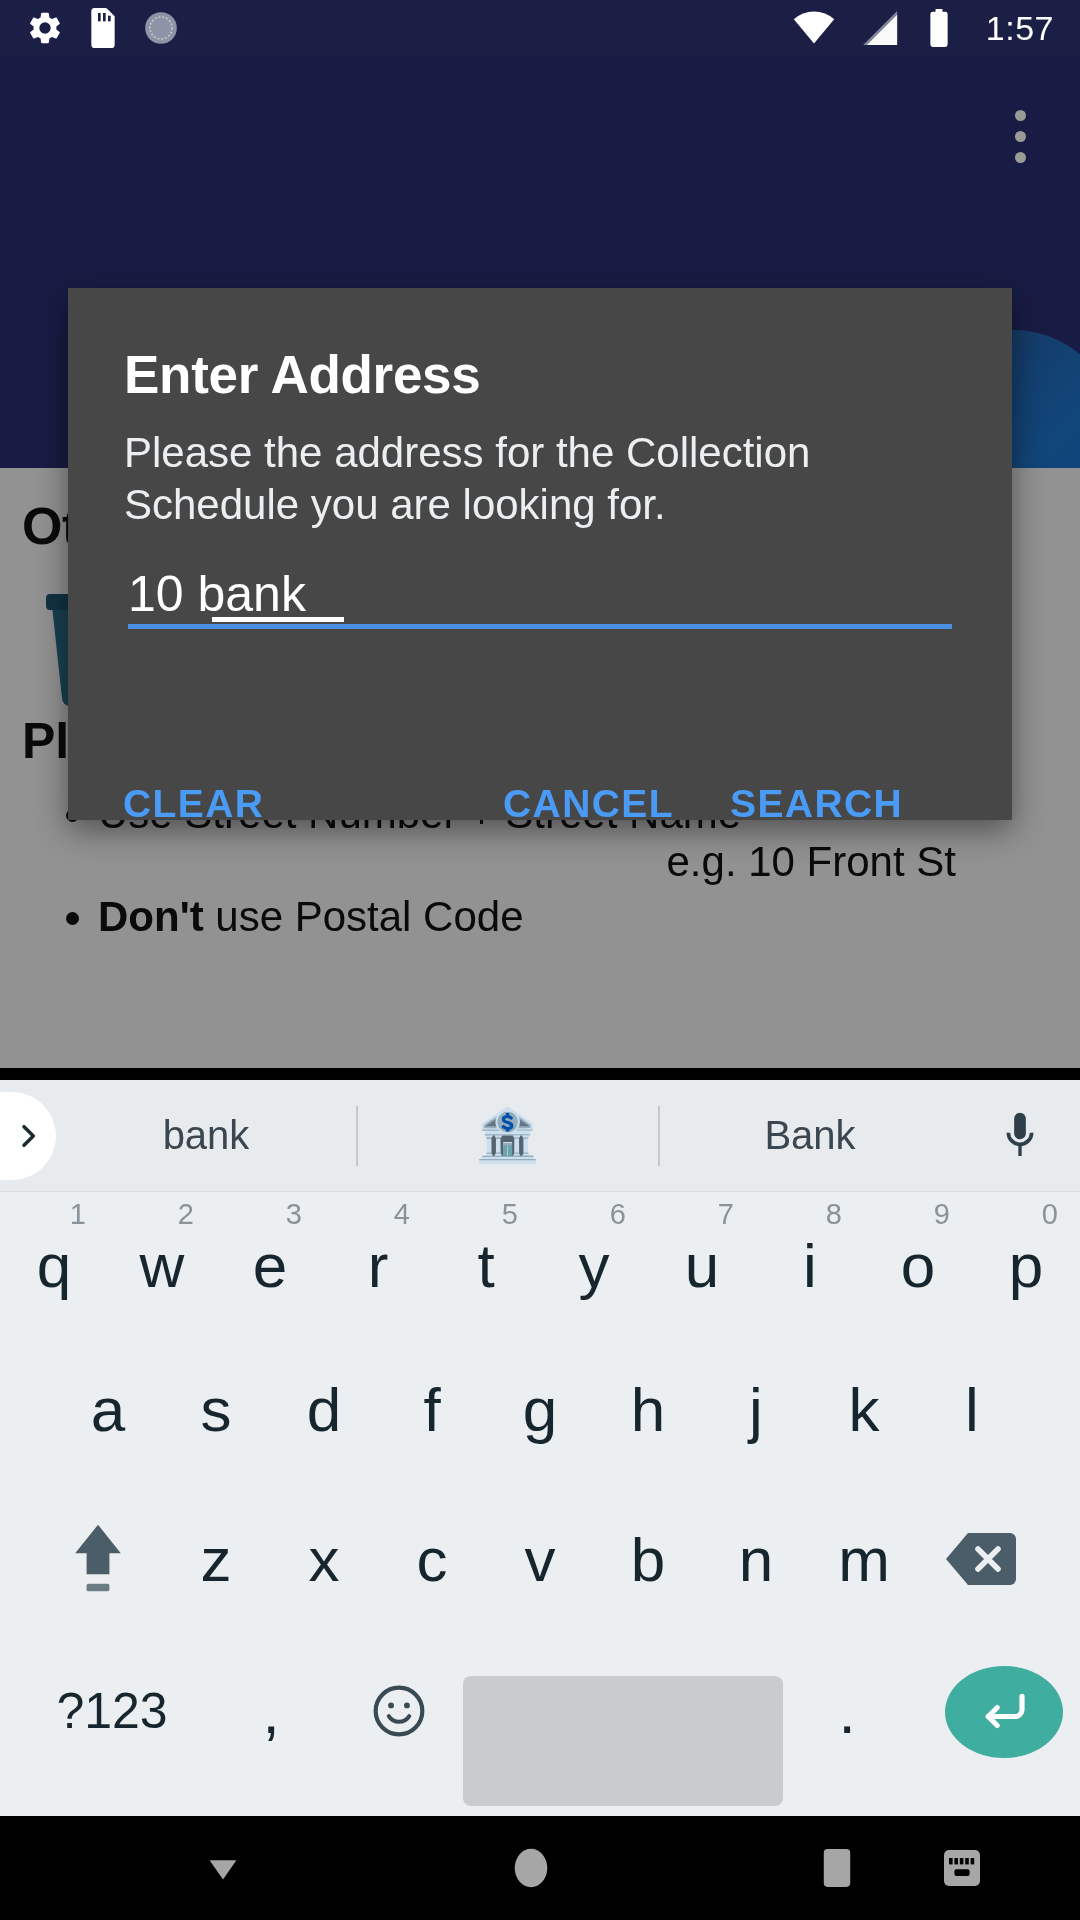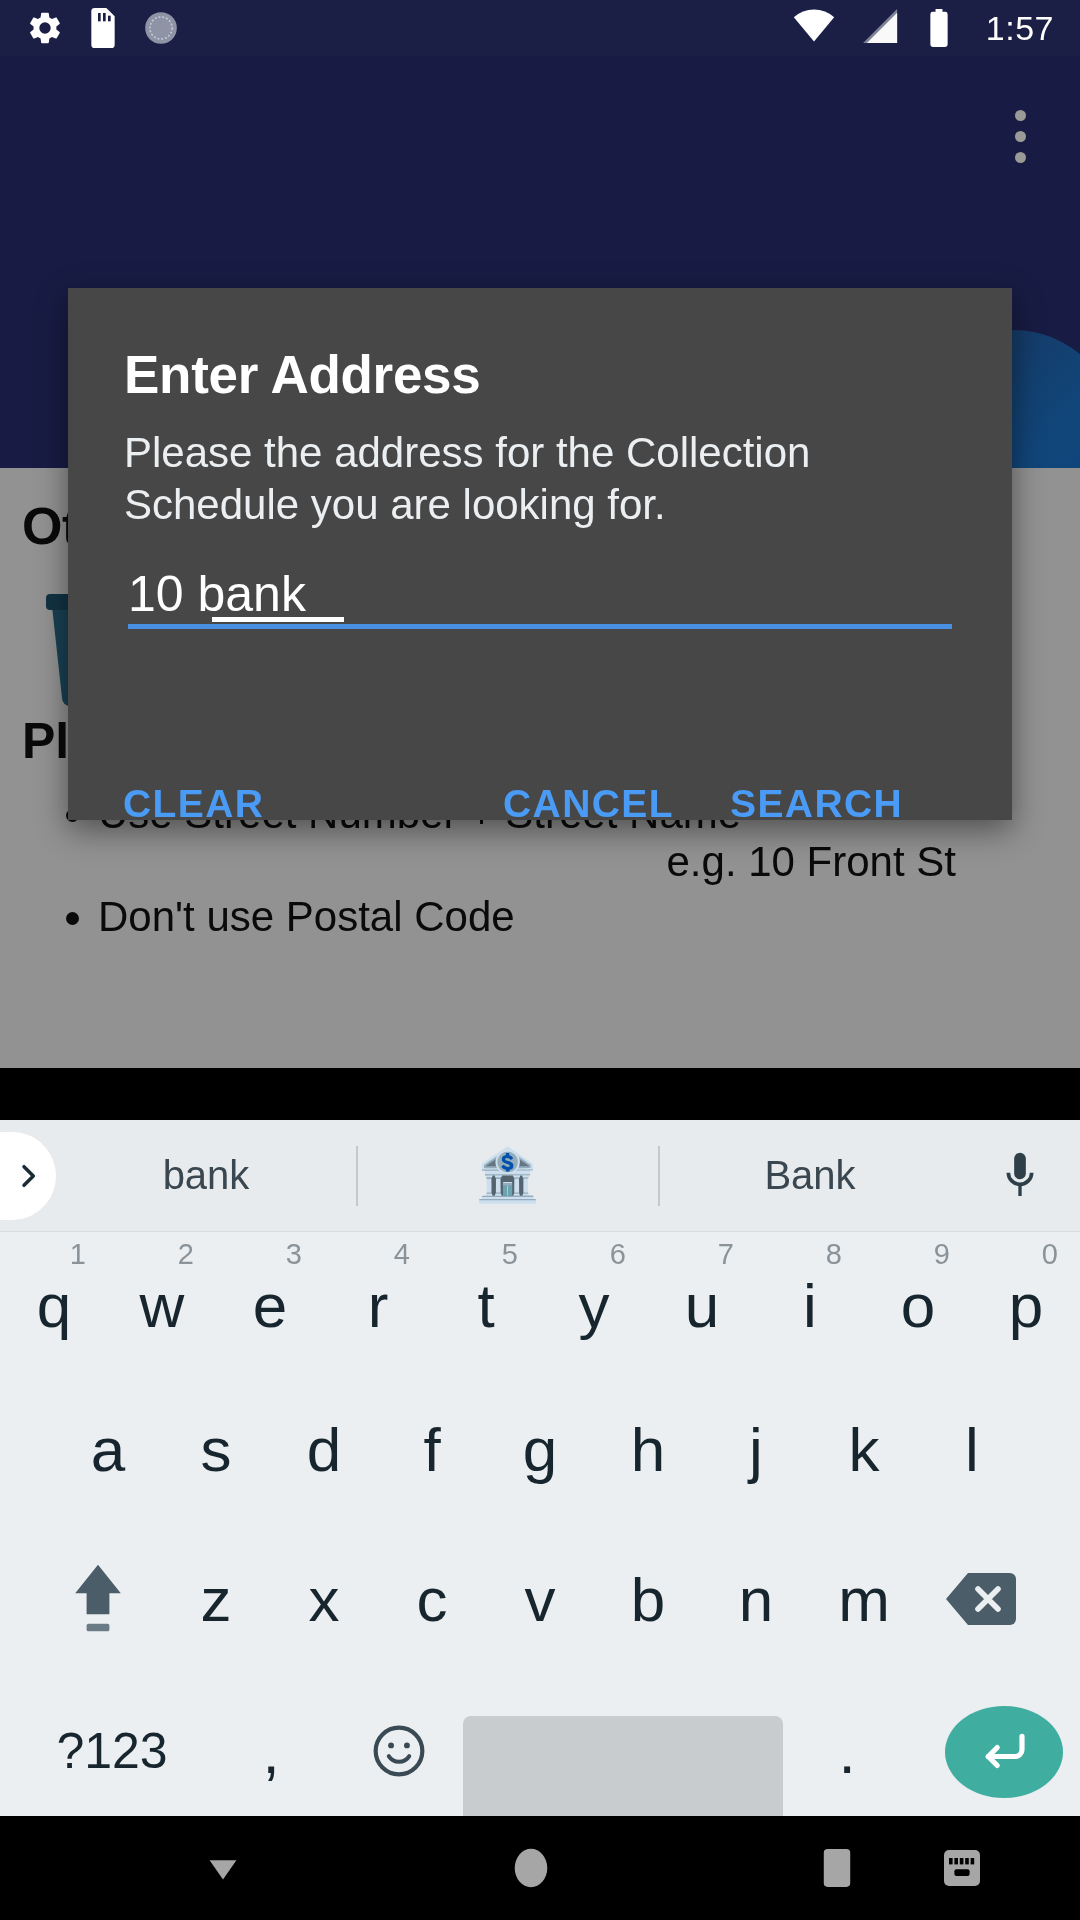--- a/index.html
+++ b/index.html
@@ -12,21 +12,21 @@
   }
   #screen { position:absolute; inset:0; width:1080px; height:1920px; overflow:hidden; }
 
   
   .statusbar{
     position:absolute; top:0; left:0; width:1080px; height:56px;
     background:#1b1f45; display:flex; align-items:center;
     padding:0 26px; z-index:40;
   }
   .sb-left{ display:flex; align-items:center; gap:24px; }
-  .sb-right{ margin-left:auto; display:flex; align-items:flex-start; gap:26px; }
+  .sb-right{ margin-left:auto; display:flex; align-items:center; gap:26px; }
   .sb-clock{ color:#fff; font-size:34px; letter-spacing:.5px; margin-left:10px; }
   .ic{ display:block; }
 
   
   .appbar{
     position:absolute; top:56px; left:0; width:1080px; height:412px;
     background:#1d2150; z-index:5; overflow:hidden;
   }
   .appbar-circle{
     position:absolute; right:-38px; bottom:-72px;
@@ -55,21 +55,21 @@
   .page-sub{
     position:absolute; left:22px; top:244px;
     font-size:50px; font-weight:bold; color:#111;
   }
   .bullets{
     position:absolute; left:56px; top:322px; width:900px;
     font-size:42px; color:#111; line-height:1.15;
   }
   .bullets li{ margin-bottom:6px; list-style:disc; margin-left:42px; }
   .bullets .eg{ display:block; padding-left:14px;text-align:right; }
-  .bullets b{ font-weight:normal; }
+  .bullets b{ font-weight:bold; }
 
   
   .scrim{
     position:absolute; top:468px; left:0; width:1080px; height:600px;
     background:rgba(0,0,0,.40); z-index:6;
   }
   .scrim-top{
     position:absolute; top:56px; left:0; width:1080px; height:412px;
     background:rgba(0,0,0,.14); z-index:6;
   }
@@ -113,21 +113,21 @@
     font-family:"Liberation Sans", sans-serif; cursor:pointer;
     padding:8px 10px;
     margin-top:46px;
   }
   .btn-clear{ left:45px; }
   .btn-cancel{ left:425px; }
   .btn-search{ left:652px; }
 
   
   .kb{
-    position:absolute; left:0; top:1120px; width:1080px; height:756px;
+    position:absolute; left:0; top:1080px; width:1080px; height:756px;
     background:#eceff1; z-index:30;
   }
   .suggest{
     position:relative; width:1080px; height:112px;
     background:#e8ebed; display:flex; align-items:center;
     border-bottom:1px solid #dadde0;
   }
   .sug-arrow{
     position:absolute; left:0; top:12px; width:56px; height:88px;
     background:#fff; border-radius:0 44px 44px 0;

